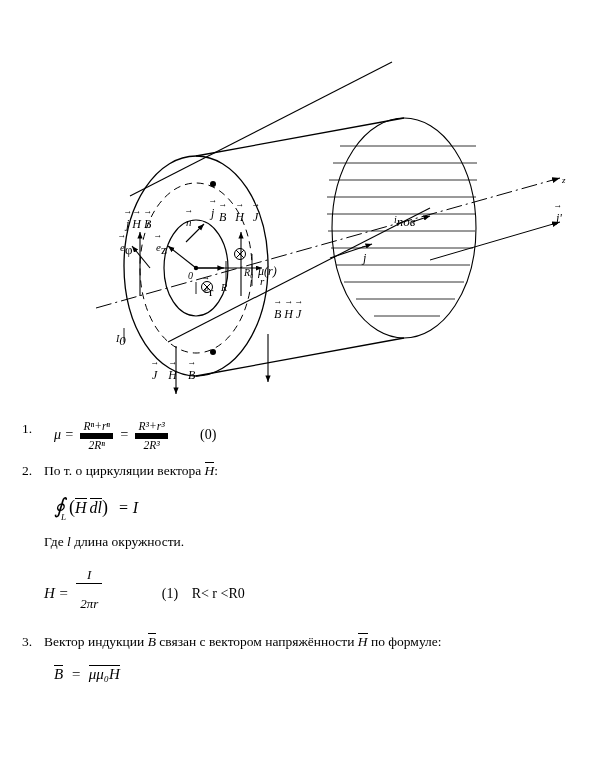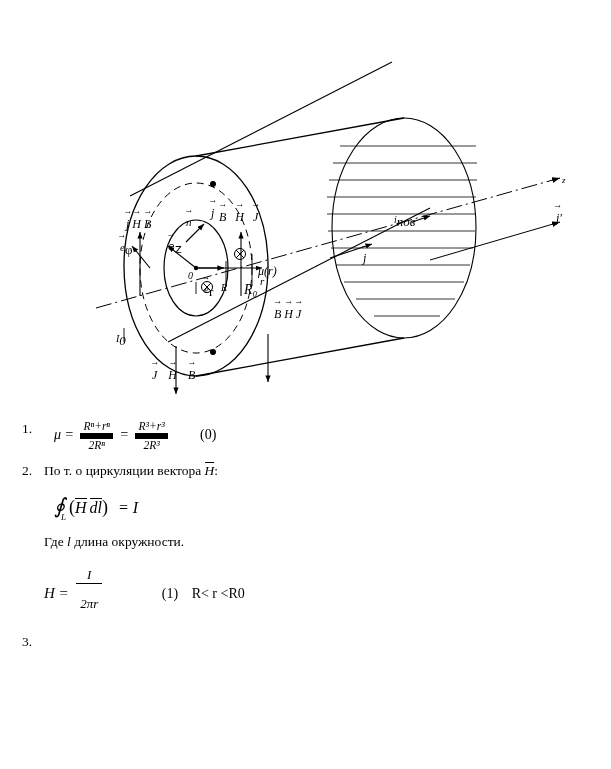--- a/index.html
+++ b/index.html
@@ -236,21 +236,21 @@
     <div style="position:absolute;left:258px;top:218px;font-size:12px;font-style:italic;">μ(r)</div>
 
     <div style="position:absolute;left:211px;top:158px;font-size:12px;">
       <span class="vecarrow" style="font-style:italic;">j</span>
     </div>
 
     <div style="position:absolute;left:363px;top:203px;font-size:12px;">
       <span class="vecarrow" style="font-style:italic;">j</span>
     </div>
 
-    <div style="position:absolute;left:168px;top:193px;font-size:11px;font-family:Liberation Mono, monospace;">
+    <div style="position:absolute;left:156px;top:193px;font-size:11px;">
       <span class="vecarrow" style="font-style:italic;">e</span><span class="sub">z</span>
     </div>
 
     <div style="position:absolute;left:204px;top:235px;font-size:11px;">
       <span class="vecarrow" style="font-style:italic;">e</span><span class="sub">r</span>
     </div>
 
     <div style="position:absolute;left:120px;top:193px;font-size:11px;text-decoration:underline;">
       <span class="vecarrow" style="font-style:italic;">e</span><span class="sub">φ</span>
     </div>
@@ -258,21 +258,21 @@
     <div style="position:absolute;left:186px;top:168px;font-size:11px;">
       <span class="vecarrow" style="font-style:italic;">n</span>
     </div>
 
     <div style="position:absolute;left:260px;top:229px;font-size:11px;font-style:italic;">r</div>
 
     <div style="position:absolute;left:188px;top:224px;font-size:10px;font-style:italic;">0</div>
 
     <div style="position:absolute;left:221px;top:236px;font-size:10px;font-style:italic;">R</div>
 
-    <div style="position:absolute;left:244px;top:236px;font-size:14px;font-style:italic;">R₀</div>
+    <div style="position:absolute;left:244px;top:221px;font-size:10px;font-style:italic;">R₀</div>
 
     <div style="position:absolute;left:116px;top:267px;font-size:10px;font-style:italic;margin-top:20px;">I<span class="sub">0</span></div>
 
     <div style="position:absolute;left:126px;top:166px;font-size:12px;line-height:1.25;text-align:center;">
       <div class="vecarrow" style="font-style:italic;">j</div>
       <div class="vecarrow" style="font-style:italic;margin-top:3px;">H</div>
       <div class="vecarrow" style="font-style:italic;margin-top:3px;">B</div>
     </div>
 
     <div style="position:absolute;left:219px;top:162px;font-size:12px;">
@@ -346,17 +346,29 @@
           </span>
           <span style="font-style:normal;margin-left:52px;">(1)</span>
           <span style="font-style:normal;margin-left:10px;">R&lt; r &lt;R0</span>
         </div>
       </div>
     </div>
 
     <div class="step">
       <div class="step-num">3.</div>
       <div class="step-body">
+        <div class="line">
+          <span>Вектор индукции</span>
+          <span class="math overbar">B</span>
+          <span>связан с вектором напряжённости</span>
+          <span class="math overbar">H</span>
+          <span>по формуле:</span>
+        </div>
+        <div class="mathline indent1" style="font-size:15px;margin-top:12px;">
+          <span class="overbar">B</span>
+          <span style="margin:0 4px;">=</span>
+          <span class="overbar">μμ₀H</span>
+        </div>
       </div>
     </div>
 
   </div>
 </div>
 
 </body></html>

